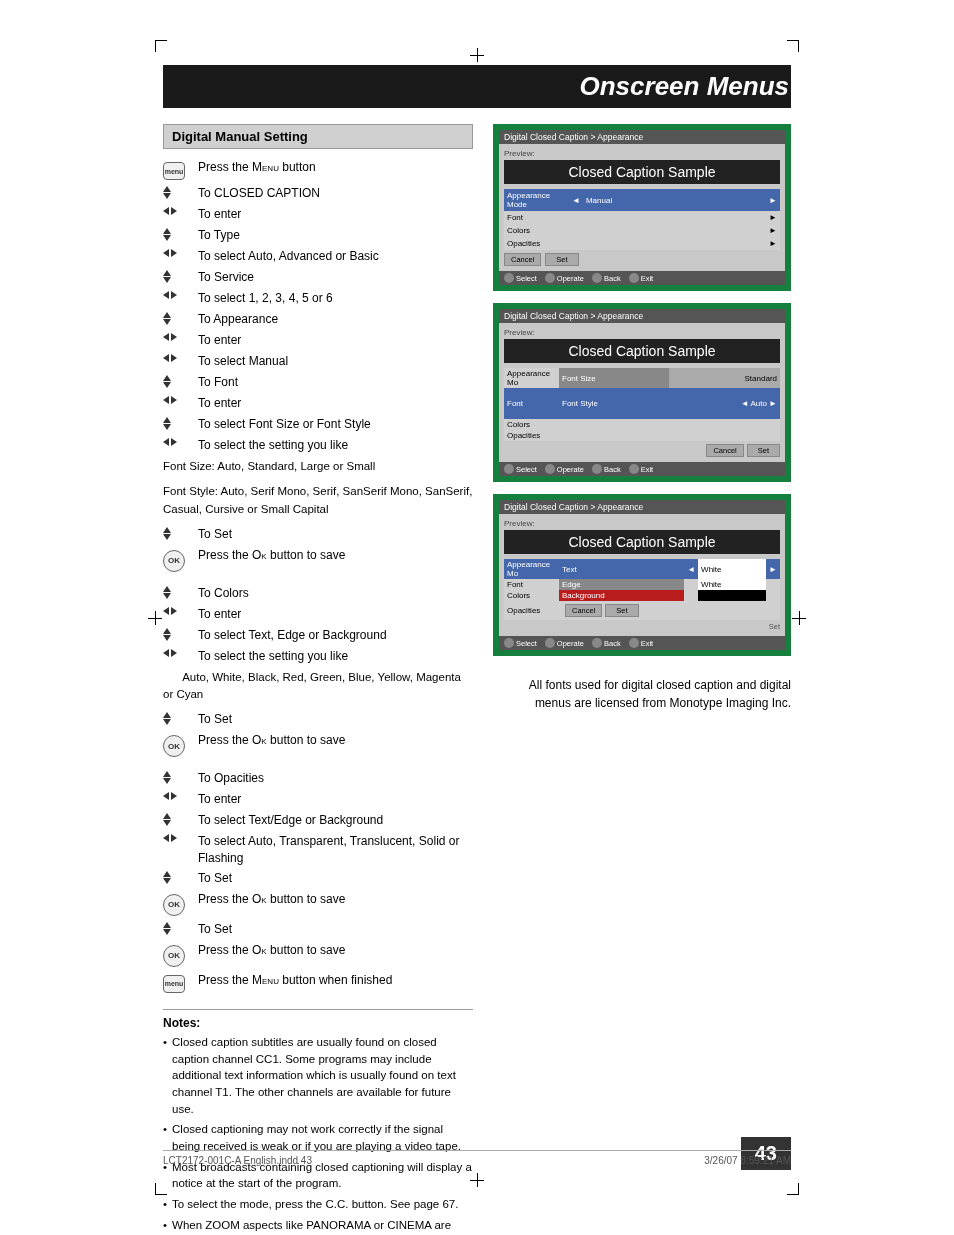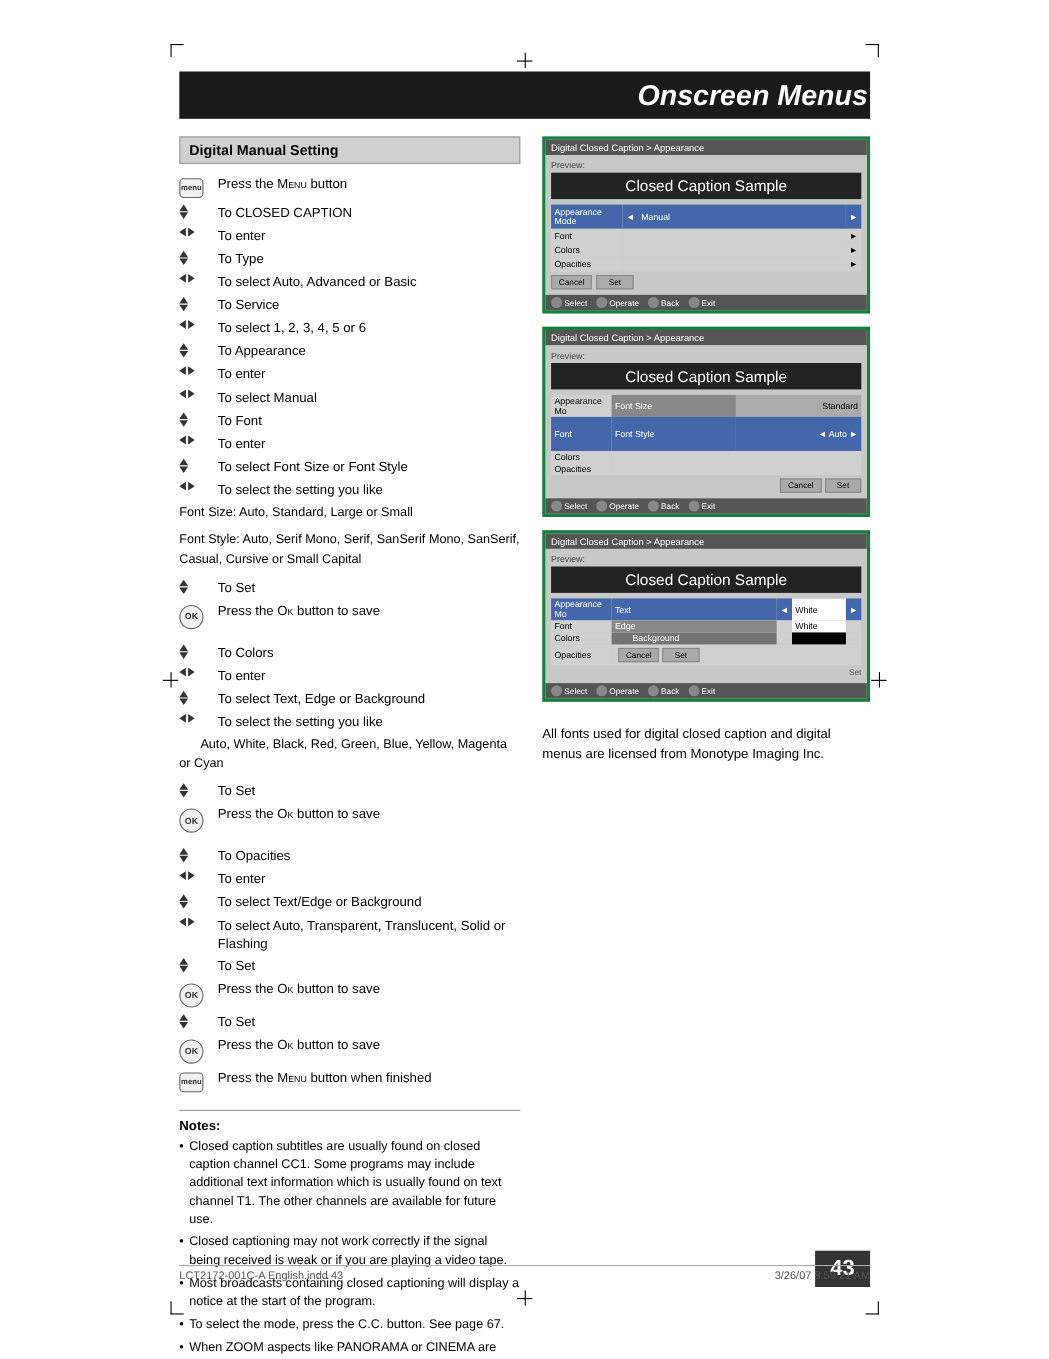--- a/index.html
+++ b/index.html
@@ -200,21 +200,21 @@
 
     .small-note {
       font-size: 11.5px;
       line-height: 1.5;
       margin-top: 2px;
       margin-bottom: 8px;
     }
 
     
     .screen-mockup {
-      border: 3px solid #15803d;
+      border: 6px solid #15803d;
       background: #e8e8e8;
       margin-bottom: 12px;
       font-size: 9px;
     }
 
     .screen-title-bar {
       background: #555;
       color: #fff;
       padding: 2px 5px;
       font-size: 8.5px;
@@ -364,20 +364,21 @@
     .footer-right { }
 
     
     .section-gap { height: 8px; }
 
     
     .right-note {
       font-size: 12px;
       line-height: 1.5;
       margin-top: 20px;
+      text-align: right;
     }
   </style>
 </head>
 <body>
 
 <div class="corner-mark corner-tl"></div>
 <div class="corner-mark corner-tr"></div>
 <div class="corner-mark corner-bl"></div>
 <div class="corner-mark corner-br"></div>
 <div class="cross-mark"></div>
@@ -859,21 +860,21 @@
             </tr>
             <tr style="background:#d0d0d0;">
               <td style="font-size:8px;padding:1px 3px;">Font</td>
               <td style="font-size:8px;padding:1px 3px;background:#888;color:#fff;">Edge</td>
               <td></td>
               <td style="font-size:8px;padding:1px 3px;background:#fff;color:#000;">White</td>
               <td></td>
             </tr>
             <tr style="background:#d0d0d0;">
               <td style="font-size:8px;padding:1px 3px;">Colors</td>
-              <td style="font-size:8px;padding:1px 19px;background:#737373;color:#fff;margin-left:24px;">Background</td>
+              <td style="font-size:8px;padding:1px 3px;background:#b91c1c;color:#fff;margin-left:24px;">Background</td>
               <td></td>
               <td style="font-size:8px;padding:1px 3px;background:#000;color:#000;">Black</td>
               <td></td>
             </tr>
             <tr style="background:#d0d0d0;">
               <td style="font-size:8px;padding:1px 3px;">Opacities</td>
               <td colspan="4">
                 <div style="display:flex;gap:3px;padding:1px 3px;">
                   <span class="cancel-btn">Cancel</span>
                   <span class="set-btn">Set</span>

